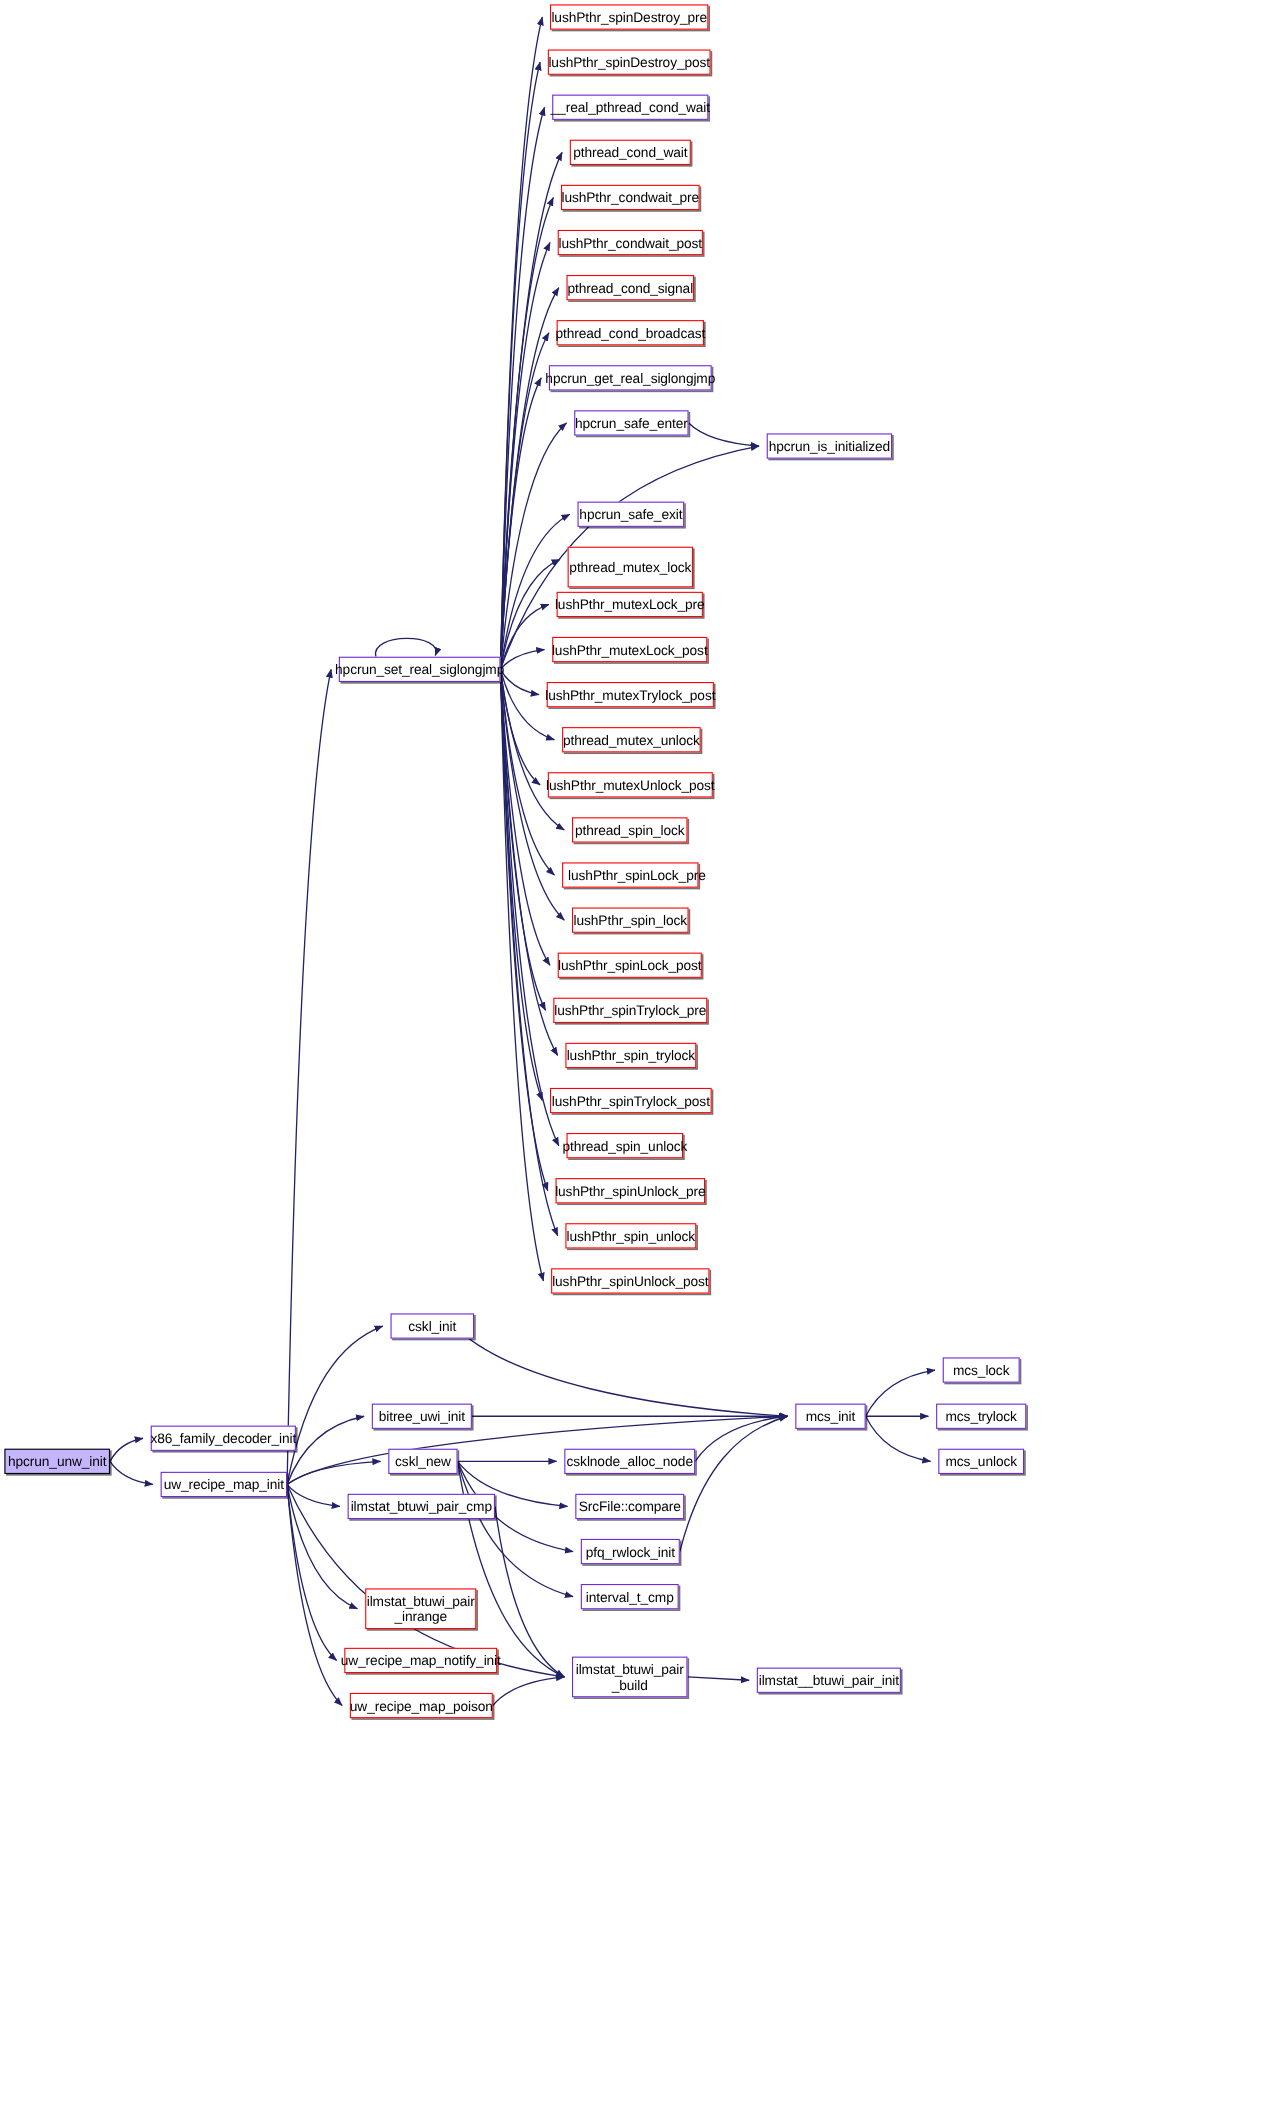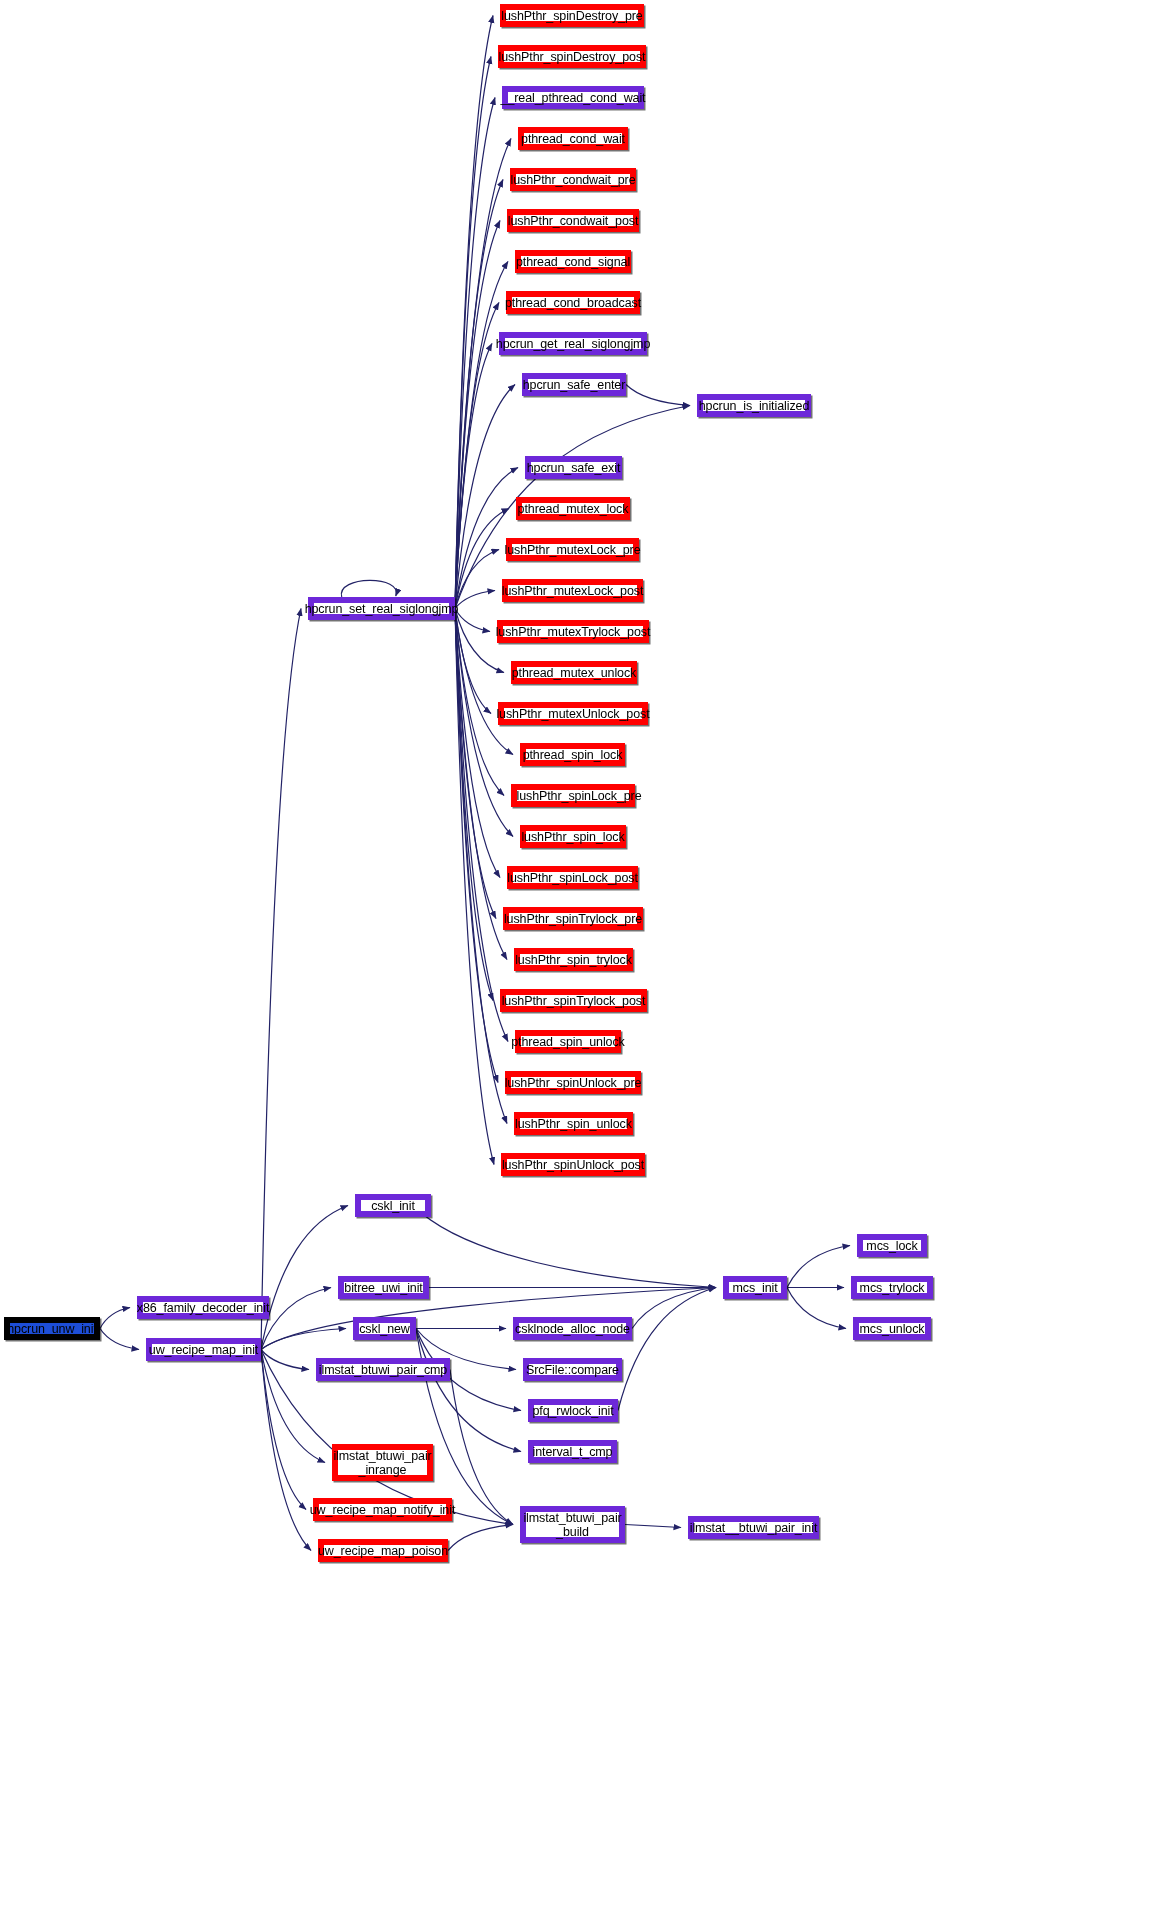--- a/index.html
+++ b/index.html
@@ -25,33 +25,33 @@
     pointer-events: none;
   }
   .node {
     position: absolute;
     box-sizing: border-box;
     display: flex;
     align-items: center;
     justify-content: center;
     text-align: center;
     background: #ffffff;
-    border: 6px solid #6d28d9;
+    border: 1px solid #6d28d9;
     color: #000000;
     font-size: 12.5px;
     line-height: 1.12;
     letter-spacing: -0.1px;
     white-space: pre;
     box-shadow: 1.5px 1.5px 0 rgba(0,0,0,0.55);
   }
   .node.red {
     border-color: #ff0000;
   }
   .node.current {
-    background: #1d4ed8;
+    background: #c4b5fd;
     border-color: #000000;
   }
   .node-label {
     display: block;
     padding: 0 4px;
   }
 </style>
 </head>
 <body>
 
@@ -129,21 +129,21 @@
       <div class="node" style="left: 502px; top: 86px; width: 142px; height: 23px;"><span class="node-label">__real_pthread_cond_wait</span></div>
       <div class="node red" style="left: 518px; top: 127px; width: 110px; height: 23px;"><span class="node-label">pthread_cond_wait</span></div>
       <div class="node red" style="left: 510px; top: 168px; width: 126px; height: 23px;"><span class="node-label">lushPthr_condwait_pre</span></div>
       <div class="node red" style="left: 507px; top: 209px; width: 132px; height: 23px;"><span class="node-label">lushPthr_condwait_post</span></div>
       <div class="node red" style="left: 515px; top: 250px; width: 116px; height: 23px;"><span class="node-label">pthread_cond_signal</span></div>
       <div class="node red" style="left: 506px; top: 291px; width: 134px; height: 23px;"><span class="node-label">pthread_cond_broadcast</span></div>
       <div class="node" style="left: 499px; top: 332px; width: 148px; height: 23px;"><span class="node-label">hpcrun_get_real_siglongjmp</span></div>
       <div class="node" style="left: 522px; top: 373px; width: 104px; height: 23px; align-items: center;"><span class="node-label">hpcrun_safe_enter</span></div>
       <div class="node" style="left: 697px; top: 394px; width: 114px; height: 23px;"><span class="node-label">hpcrun_is_initialized</span></div>
       <div class="node" style="left: 525px; top: 456px; width: 97px; height: 23px;"><span class="node-label">hpcrun_safe_exit</span></div>
-      <div class="node red" style="left: 516px; top: 497px; width: 114px; height: 23px;"><span class="node-label">pthread_mutex_lock</span></div>
+      <div class="node red" style="left: 516px; top: 497px; width: 114px; height: 37px;"><span class="node-label">pthread_mutex_lock</span></div>
       <div class="node red" style="left: 506px; top: 538px; width: 133px; height: 23px;"><span class="node-label">lushPthr_mutexLock_pre</span></div>
       <div class="node red" style="left: 502px; top: 579px; width: 141px; height: 23px;"><span class="node-label">lushPthr_mutexLock_post</span></div>
       <div class="node red" style="left: 497px; top: 620px; width: 152px; height: 23px;"><span class="node-label">lushPthr_mutexTrylock_post</span></div>
       <div class="node red" style="left: 511px; top: 661px; width: 126px; height: 23px;"><span class="node-label">pthread_mutex_unlock</span></div>
       <div class="node red" style="left: 498px; top: 702px; width: 150px; height: 23px;"><span class="node-label">lushPthr_mutexUnlock_post</span></div>
       <div class="node red" style="left: 520px; top: 743px; width: 105px; height: 23px;"><span class="node-label">pthread_spin_lock</span></div>
       <div class="node red" style="left: 511px; top: 784px; width: 124px; height: 23px; padding-left: 12px;"><span class="node-label">lushPthr_spinLock_pre</span></div>
       <div class="node red" style="left: 520px; top: 825px; width: 106px; height: 23px;"><span class="node-label">lushPthr_spin_lock</span></div>
       <div class="node red" style="left: 507px; top: 866px; width: 131px; height: 23px;"><span class="node-label">lushPthr_spinLock_post</span></div>
       <div class="node red" style="left: 503px; top: 907px; width: 140px; height: 23px;"><span class="node-label">lushPthr_spinTrylock_pre</span></div>

